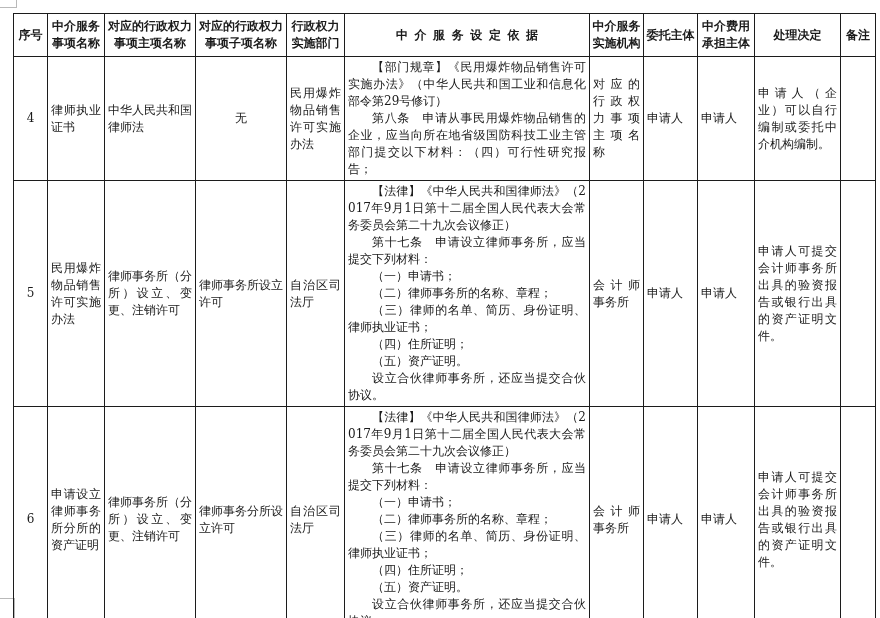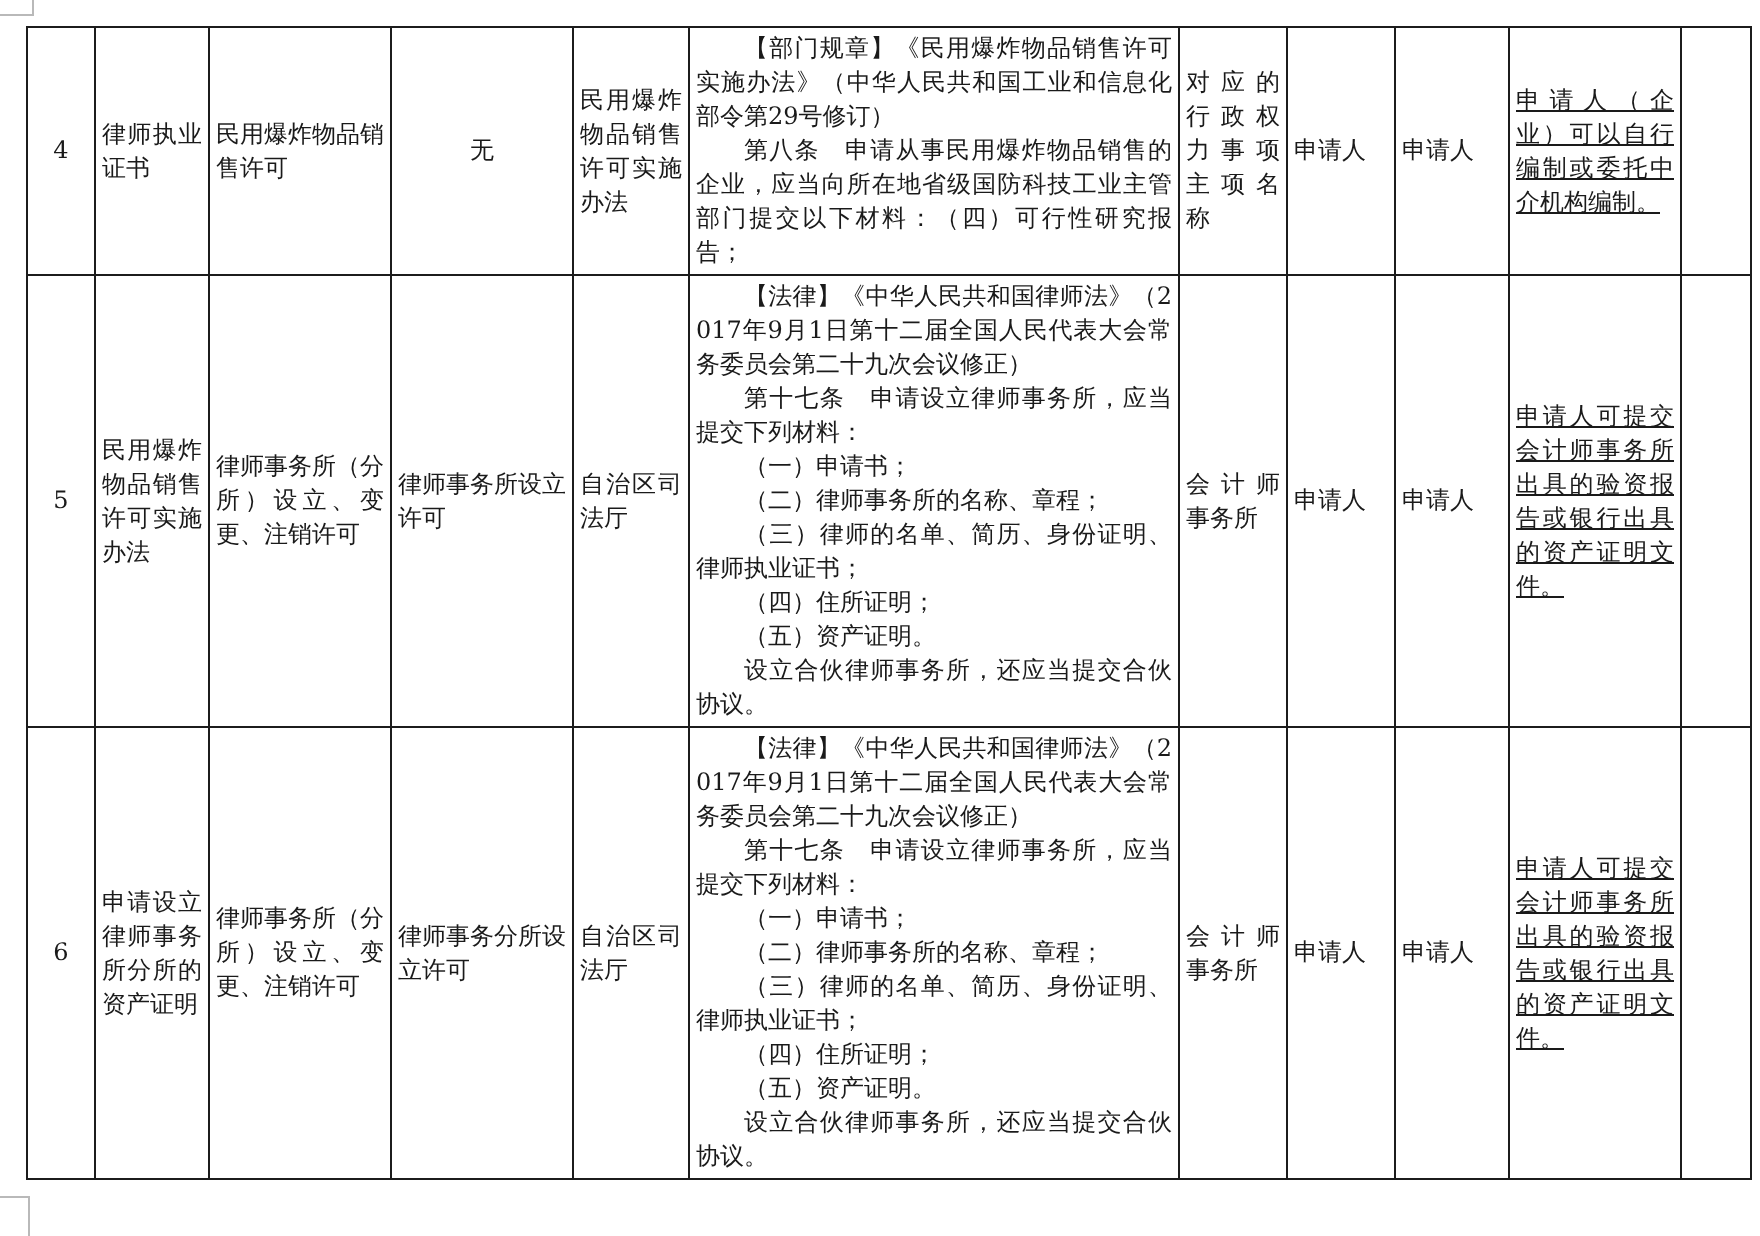--- a/index.html
+++ b/index.html
@@ -38,21 +38,21 @@
   .r-header{height:43px;}
   .r-4{height:115px;}
   .r-5{height:217px;}
   .r-6{height:219px;}
 
   .center{text-align:center;}
   .just{text-align:justify;text-justify:inter-character;}
   .basis-cell{padding:2px 5px;line-height:16.5px;margin-top:32px;}
   .basis-cell .para{text-indent:2em;text-align:justify;text-justify:inter-character;}
   .ls{letter-spacing:0.55em;text-indent:0.55em;}
-  .cell-decision{padding:2px 2px;text-decoration:underline;}
+  .cell-decision{padding:2px 2px;}
 </style>
 </head>
 <body>
 
 <div id="a-top-h" class="artifact"></div>
 <div id="a-top-v" class="artifact"></div>
 <div id="a-bot-h" class="artifact"></div>
 <div id="a-bot-v" class="artifact"></div>
 
 <table class="doc">
@@ -63,25 +63,38 @@
     <col style="width:91px">
       <col style="width:58px">
       <col style="width:245px">
     <col style="width:54px">
       <col style="width:54px">
       <col style="width:57px">
     <col style="width:86px">
       <col style="width:35px">
   </colgroup>
   <tbody>
+      <tr class="r-header">
+    <th>序号</th>
+    <th>中介服务事项名称</th>
+    <th>对应的行政权力事项主项名称</th>
+    <th>对应的行政权力事项子项名称</th>
+    <th>行政权力实施部门</th>
+    <th class="ls">中介服务设定依据</th>
+    <th>中介服务实施机构</th>
+    <th>委托主体</th>
+    <th>中介费用承担主体</th>
+    <th>处理决定</th>
+    <th>备注</th>
+  </tr>
 
   <tr class="r-4">
     <td class="center">4</td>
     <td class="just">律师执业证书</td>
-    <td class="just">民用爆炸物品销售许可</td>
+    <td class="just">中华人民共和国律师法</td>
     <td class="center">无</td>
     <td class="just">民用爆炸物品销售许可实施办法</td>
     <td class="basis-cell">
       <div class="para">【部门规章】《民用爆炸物品销售许可实施办法》（中华人民共和国工业和信息化部令第29号修订）</div>
       <div class="para">第八条　申请从事民用爆炸物品销售的企业，应当向所在地省级国防科技工业主管部门提交以下材料：（四）可行性研究报告；</div>
     </td>
     <td class="just">对应的行政权力事项主项名称</td>
     <td class="just">申请人</td>
     <td class="just">申请人</td>
     <td class="just cell-decision">申请人（企业）可以自行编制或委托中介机构编制。</td>

